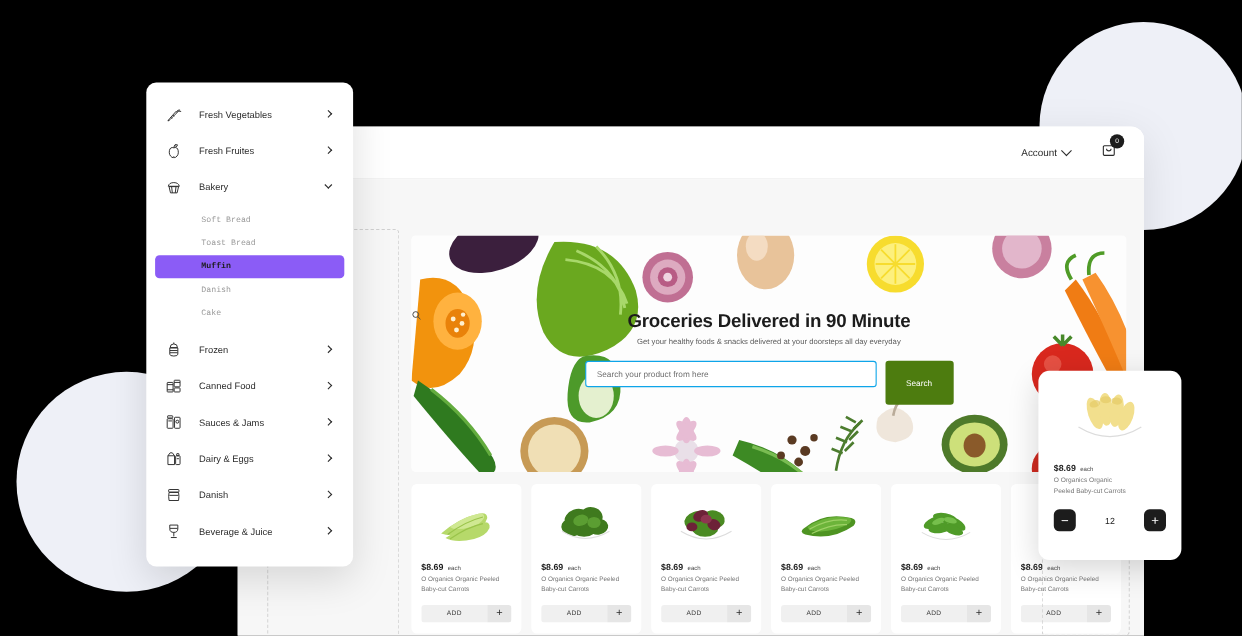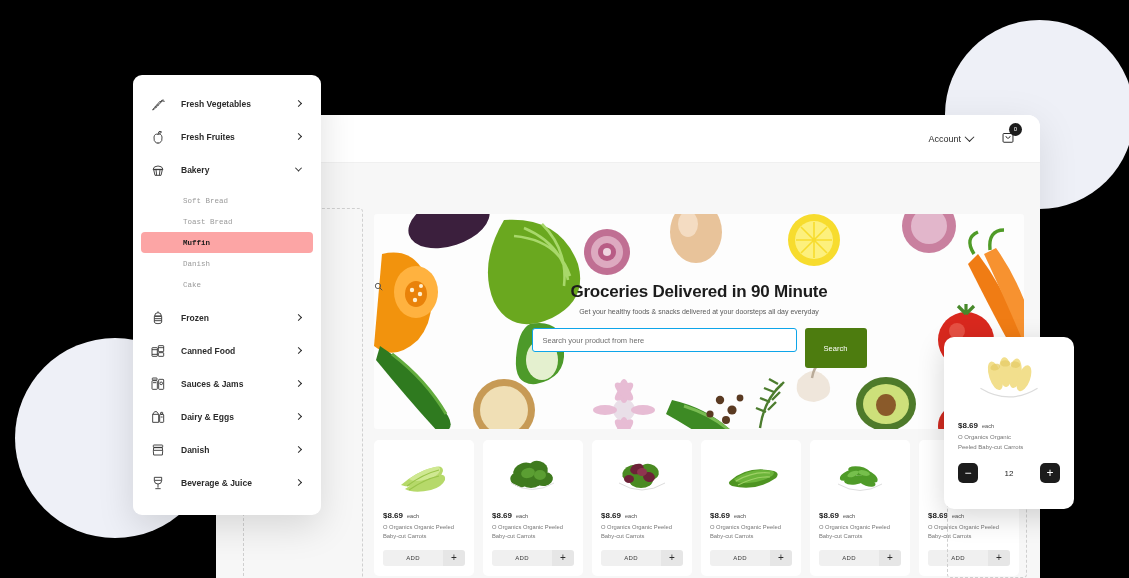--- a/index.html
+++ b/index.html
@@ -309,21 +309,21 @@
   .cat-icon {
     width: 18px; height: 18px;
     flex: 0 0 18px;
     display: flex; align-items: center; justify-content: center;
     color: #2b2b2b;
   }
   .cat-label {
     flex: 1;
     margin-left: 14px;
     font-size: 8.5px;
-    font-weight: bold;
+    font-weight: normal;
     color: #2b2b2b;
   }
   .chev-right {
     width: 5px; height: 5px;
     border-right: 1.4px solid #2b2b2b;
     border-top: 1.4px solid #2b2b2b;
     transform: rotate(45deg);
   }
   .chev-down {
     width: 5px; height: 5px;
@@ -335,21 +335,21 @@
     margin: 0 8px;
     height: 21px;
     display: flex; align-items: center;
     padding-left: 42px;
     font-size: 7.5px;
     color: #9a9a9a;
     border-radius: 4px;
     cursor: pointer;
   }
   .cat-sub.active {
-    background: #fca5a5;
+    background: #8b5cf6;
     color: #1c1c1c;
     font-weight: bold;
   }
   .sub-group { margin: 4px 0 6px 0; font-family: Liberation Mono, monospace; }
 </style>
 </head>
 <body>
 
 <div id="stage">
 

